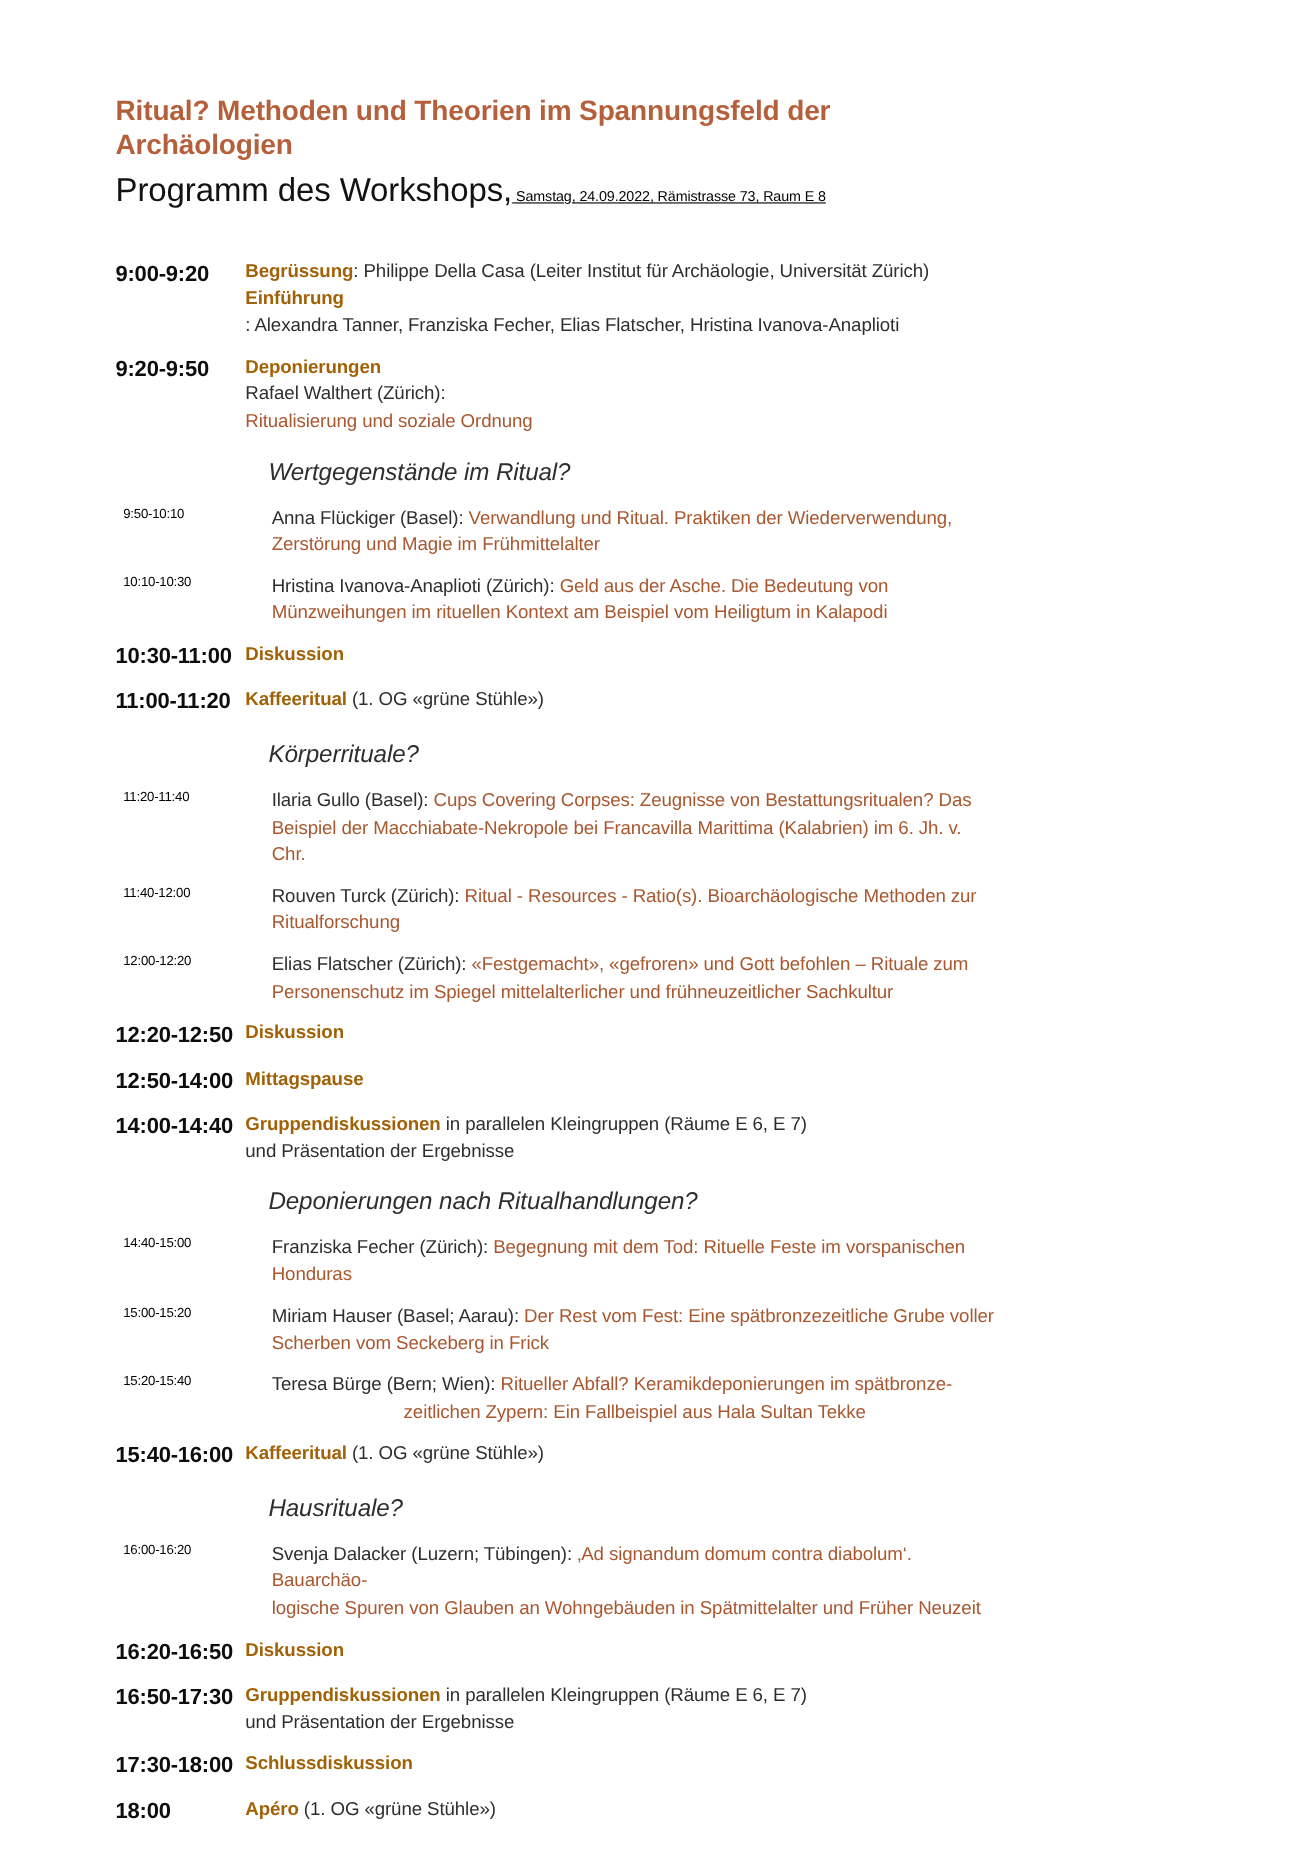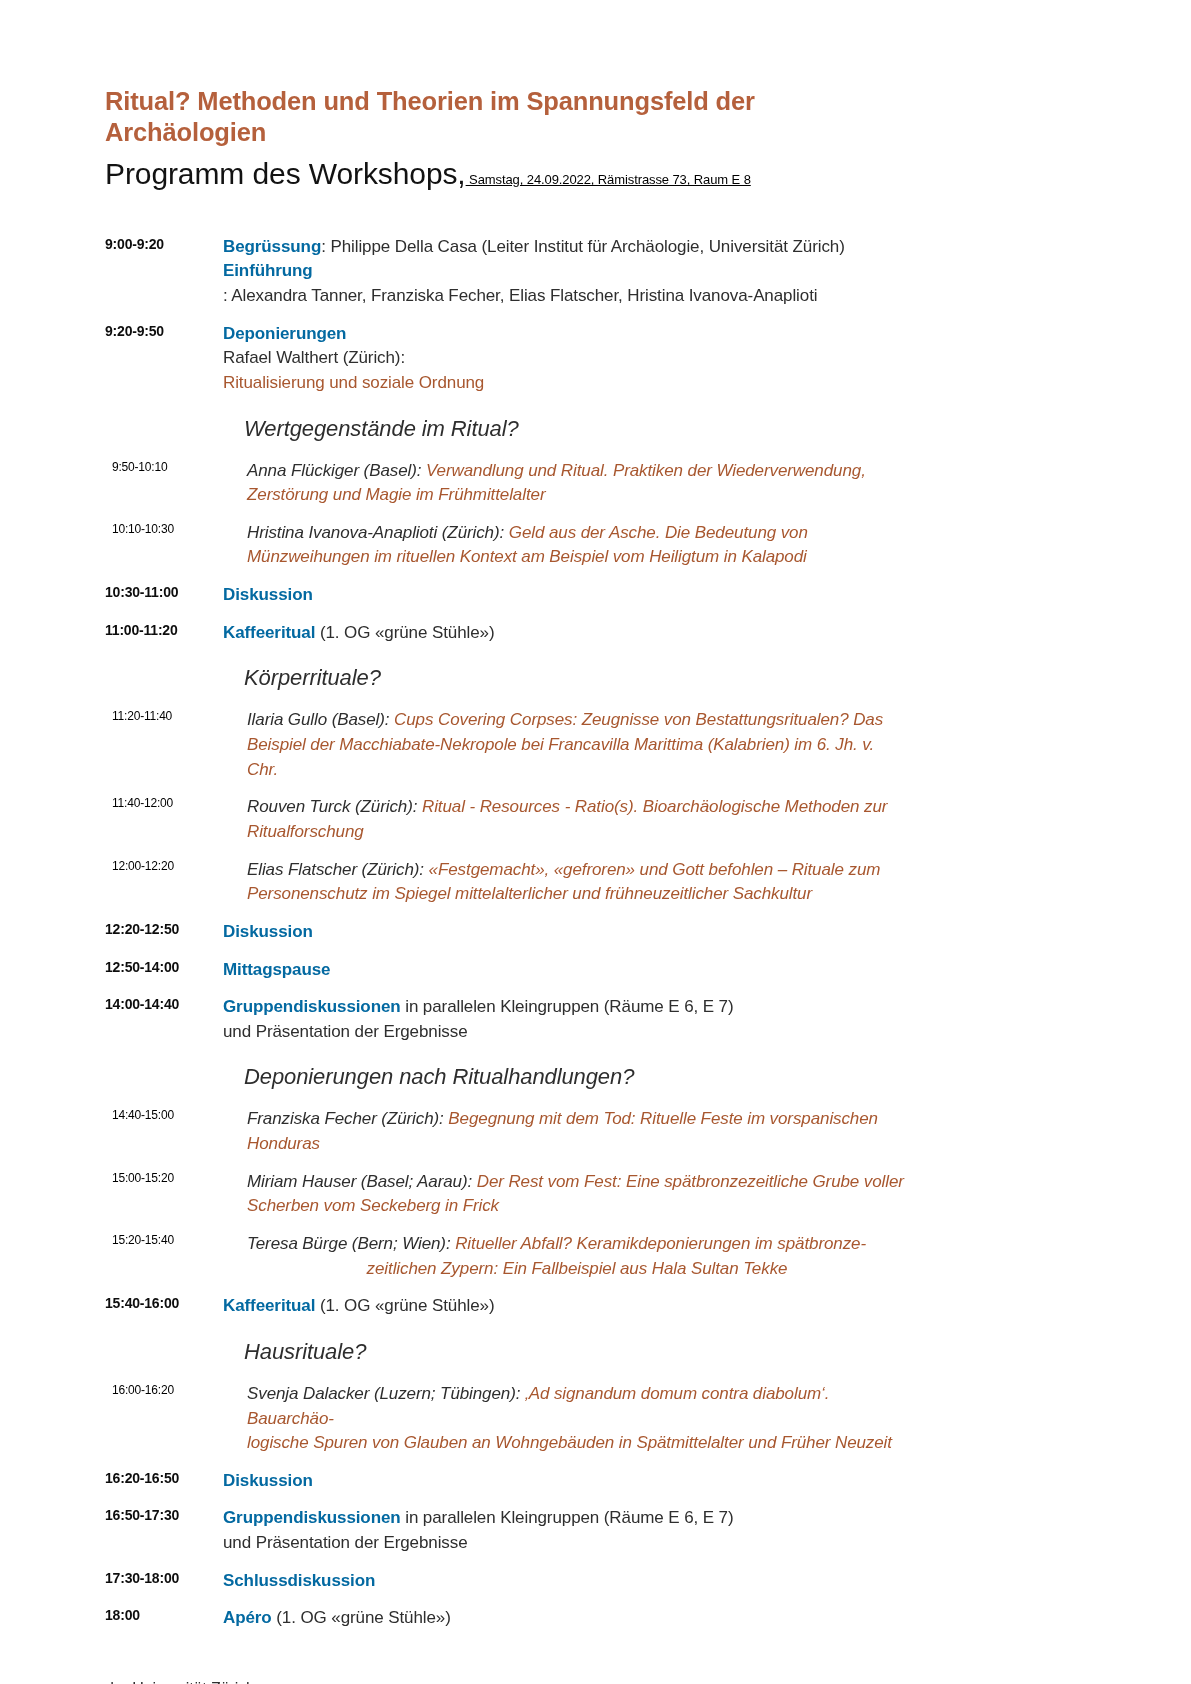--- a/index.html
+++ b/index.html
@@ -62,42 +62,42 @@
     flex: 0 0 118px;
     width: 118px;
     font-size: 16.5px;
     line-height: 1.42;
     color: #111111;
     white-space: nowrap;
     letter-spacing: -0.2px;
   }
   .time.major {
     font-weight: bold;
-    font-size: 14px;
+    font-size: 20px;
     color: #0d0d0d;
   }
   .time.minor {
     font-weight: normal;
     font-size: 12px;
     color: #000000;
     padding-left: 7px;
   }
 
   .body {
     flex: 1 1 auto;
     font-size: 17px;
     line-height: 1.45;
     color: #2b2b2b;
     letter-spacing: -0.1px;
   }
-  .body.minor { padding-left: 17px; font-style: italic; }
+  .body.minor { padding-left: 17px; }
 
   .lead {
     font-weight: bold;
-    color: #0369a1;
+    color: #a16207;
   }
   .plain { color: #2e2e2e; }
   .talk-title { color: #a8572f; }
   .speaker { color: #2e2e2e; }
 
   .line2 { display: block; }
 
   
   .session-head {
     display: flex;

